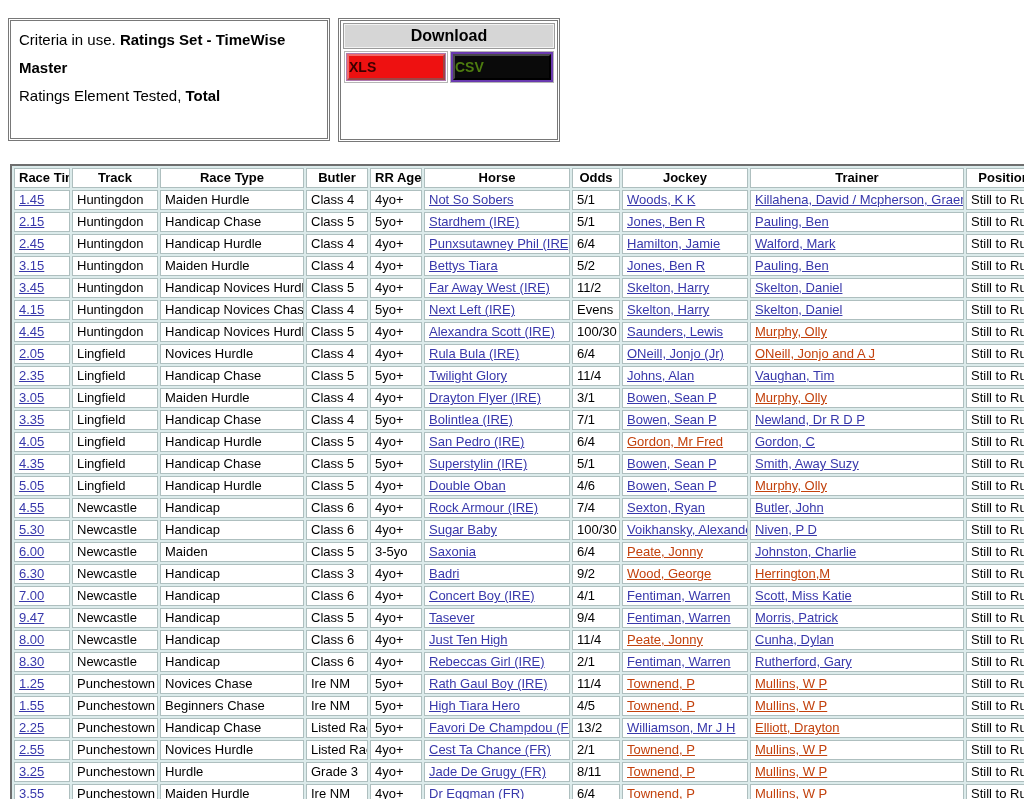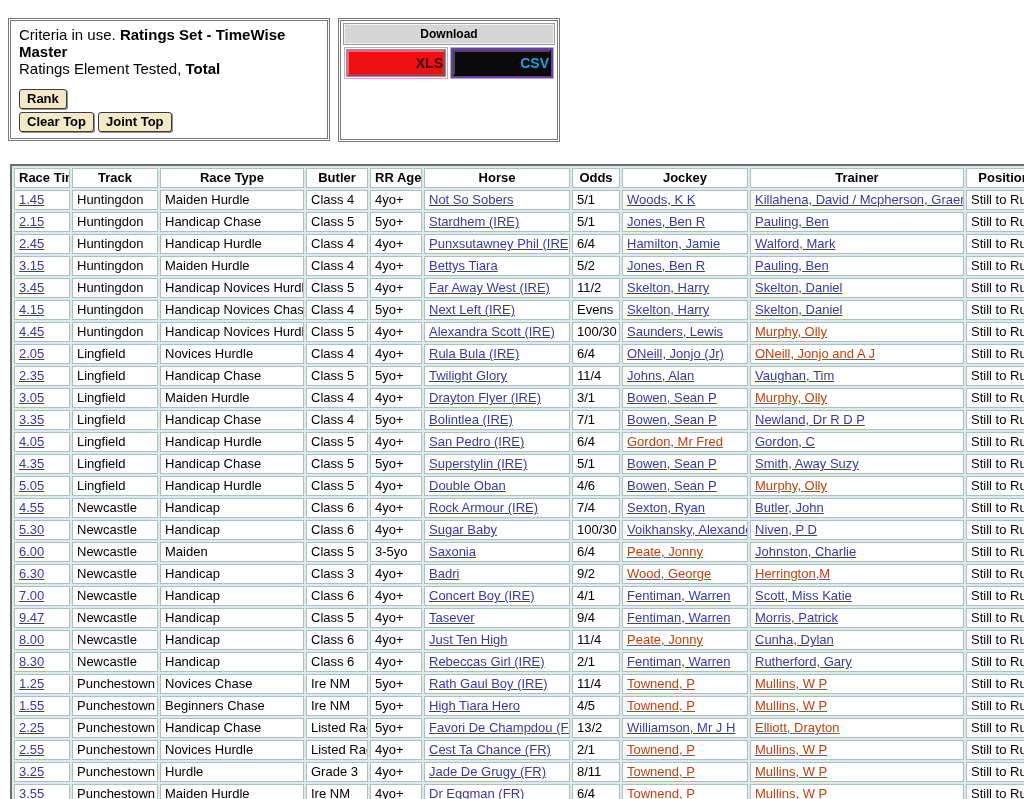--- a/index.html
+++ b/index.html
@@ -6,45 +6,45 @@
   body{
     font-family:"Liberation Sans","DejaVu Sans",sans-serif;
     font-size:13px;color:#000;width:1024px;
   }
   
   .top{display:flex;gap:8px;margin:18px 0 0 8px;}
   .criteria-box{
     width:300px;height:106px;border:3px double #787878;
     padding:5px 8px 6px 8px;display:flex;flex-direction:column;background:#fff;
   }
-  .crit-text{font-size:15px;line-height:17px;}
+  .crit-text{font-size:15px;line-height:28px;}
   .crit-text strong{font-weight:bold;}
   .crit-btns{margin-top:auto;}
   .btn-row{margin-top:3px;}
   button.beige{
     font-family:inherit;font-size:13px;font-weight:bold;color:#000;
     background:#f2e9c9;border:1px solid #3c3c3c;border-radius:3px;
     box-shadow:1px 1px 0 #909090;padding:1px 7px 2px 7px;margin-right:4px;cursor:pointer;
   }
   .download-box{
     width:212px;height:114px;border:3px double #787878;background:#fff;
     padding:2px;box-sizing:content-box;
   }
   .dl-header{
     background:#d6d6d6;border:1px solid #f2f2f2;outline:1px solid #9a9a9a;
-    text-align:center;font-weight:bold;font-size:12px;padding:2px 0;margin:1px;
+    text-align:center;font-weight:bold;font-size:16px;padding:2px 0;margin:1px;
   }
   .dl-buttons{display:flex;margin-top:3px;}
   .dl-cell{flex:1;border:1px solid #b5b5b5;padding:2px;margin:0 1px;}
   a.xls-button,a.csv-button{
-    display:block;text-align:right;font-weight:bold;font-size:14px;
+    display:block;text-align:left;font-weight:bold;font-size:14px;
     text-decoration:none;padding:3px 0;cursor:pointer;
   }
   a.xls-button{background:#ee1111;color:#3a0000;border:2px outset #f06a6a;outline:1px solid #b07ab0;}
-  a.csv-button{background:#0a0a0a;color:#0ea5e9;border:2px outset #4a4a4a;outline:2px solid #6a3ab0;}
+  a.csv-button{background:#0a0a0a;color:#4d7c0f;border:2px outset #4a4a4a;outline:2px solid #6a3ab0;}
   
   table.races{
     margin:22px 0 0 10px;border-collapse:separate;border-spacing:2px;
     background:#dcebeb;border:2px solid #6e6e6e;table-layout:fixed;width:1004px;
   }
   table.races th,table.races td{
     background:#fff;border:1px solid #aebfbf;
     padding:0 4px;height:18px;white-space:nowrap;overflow:hidden;
     font-size:13px;line-height:18px;text-align:left;
   }
@@ -53,28 +53,20 @@
   a.lnk.visited{color:#c2410c;}
 </style>
 </head>
 <body>
 
 <div class="top">
   <div class="criteria-box">
     <div class="crit-text">
       <span>Criteria in use. </span><strong>Ratings Set - TimeWise Master</strong><br>
       <span>Ratings Element Tested, </span><strong>Total</strong>
-    </div>
-    <div class="crit-btns">
-      <div class="btn-row">
-        <button class="beige">Rank</button>
-      </div>
-      <div class="btn-row">
-        <button class="beige">Clear Top</button><button class="beige">Joint Top</button>
-      </div>
     </div>
   </div>
 
   <div class="download-box">
     <div class="dl-header">Download</div>
     <div class="dl-buttons">
       <div class="dl-cell">
         <a class="xls-button">XLS</a>
       </div>
       <div class="dl-cell">

